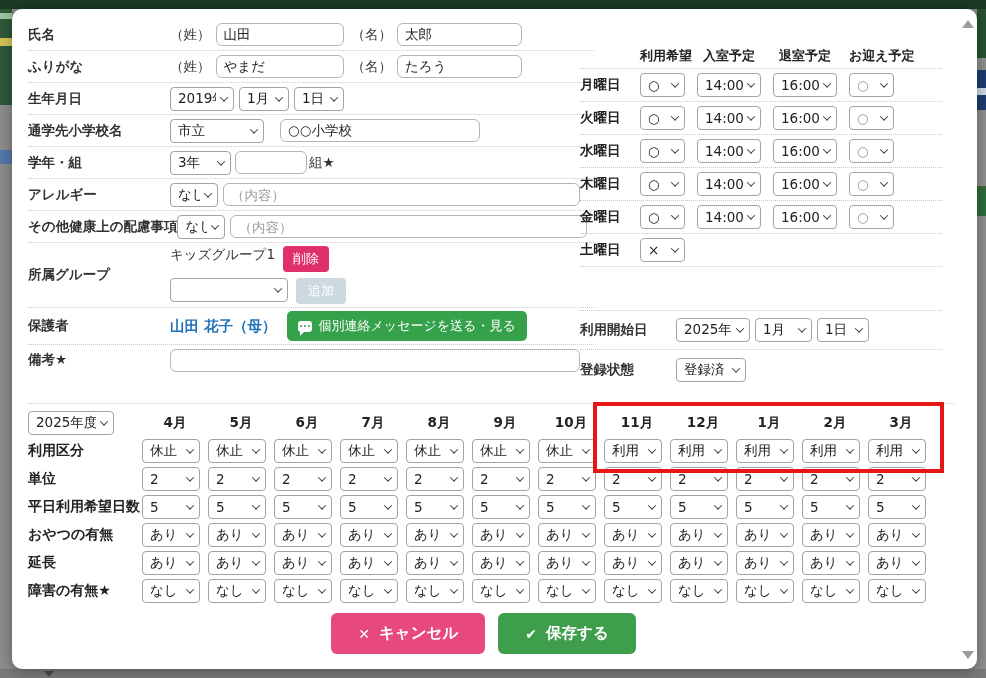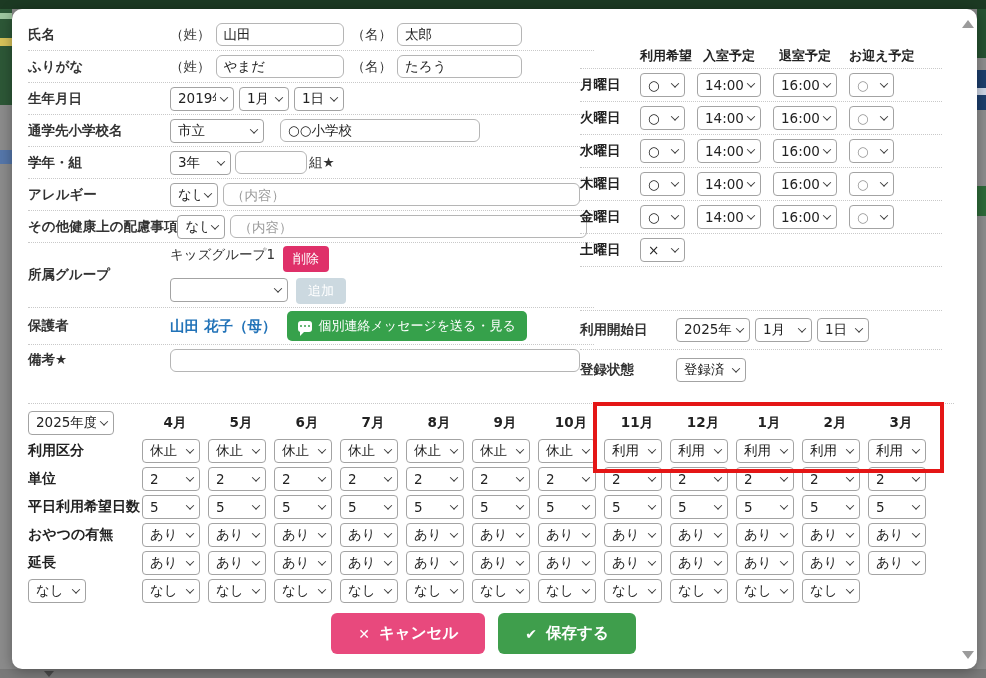--- a/index.html
+++ b/index.html
@@ -735,20 +735,21 @@
             <span class="v">あり</span>
             <i class="chev"></i>
           </span>
         </span>
         <span>
           <span class="sel" style="width: 58px;">
             <span class="v">あり</span>
             <i class="chev"></i>
           </span>
         </span>
+        <span class="mlab">障害の有無★</span>
         <span>
           <span class="sel" style="width: 58px;">
             <span class="v">なし</span>
             <i class="chev"></i>
           </span>
         </span>
         <span>
           <span class="sel" style="width: 58px;">
             <span class="v">なし</span>
             <i class="chev"></i>

